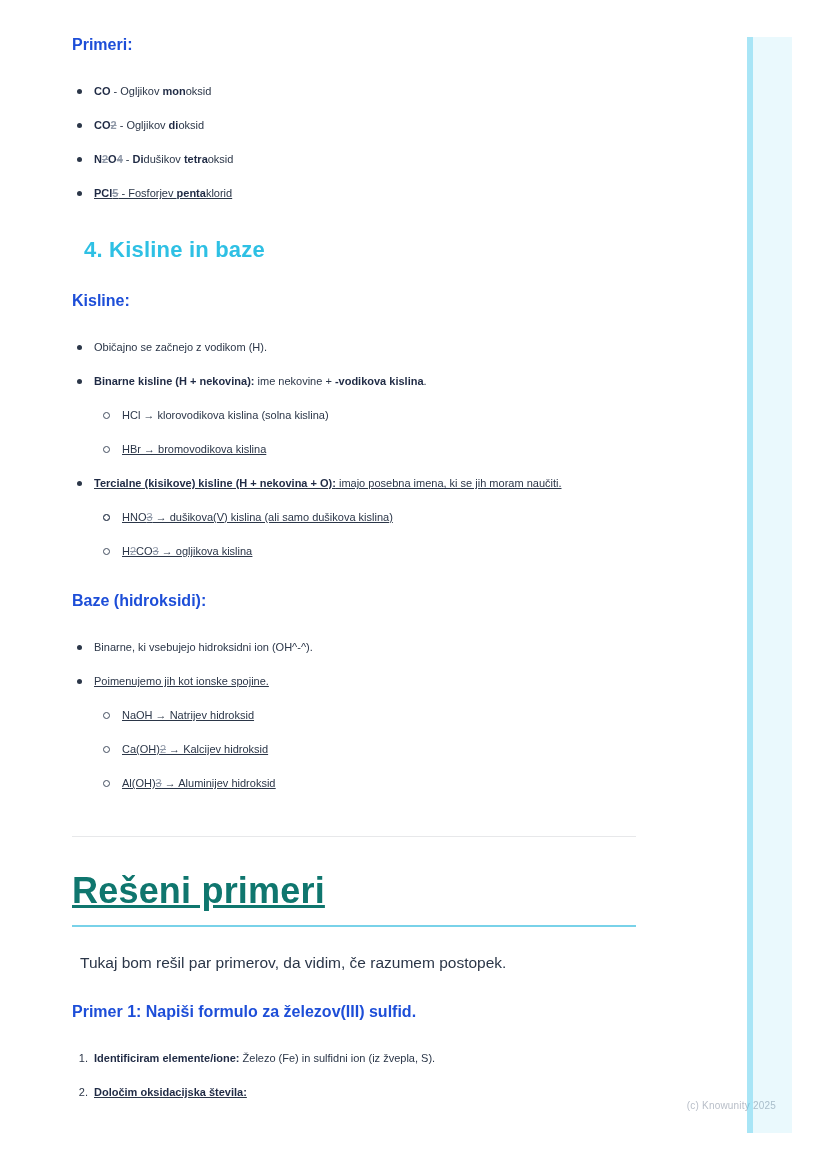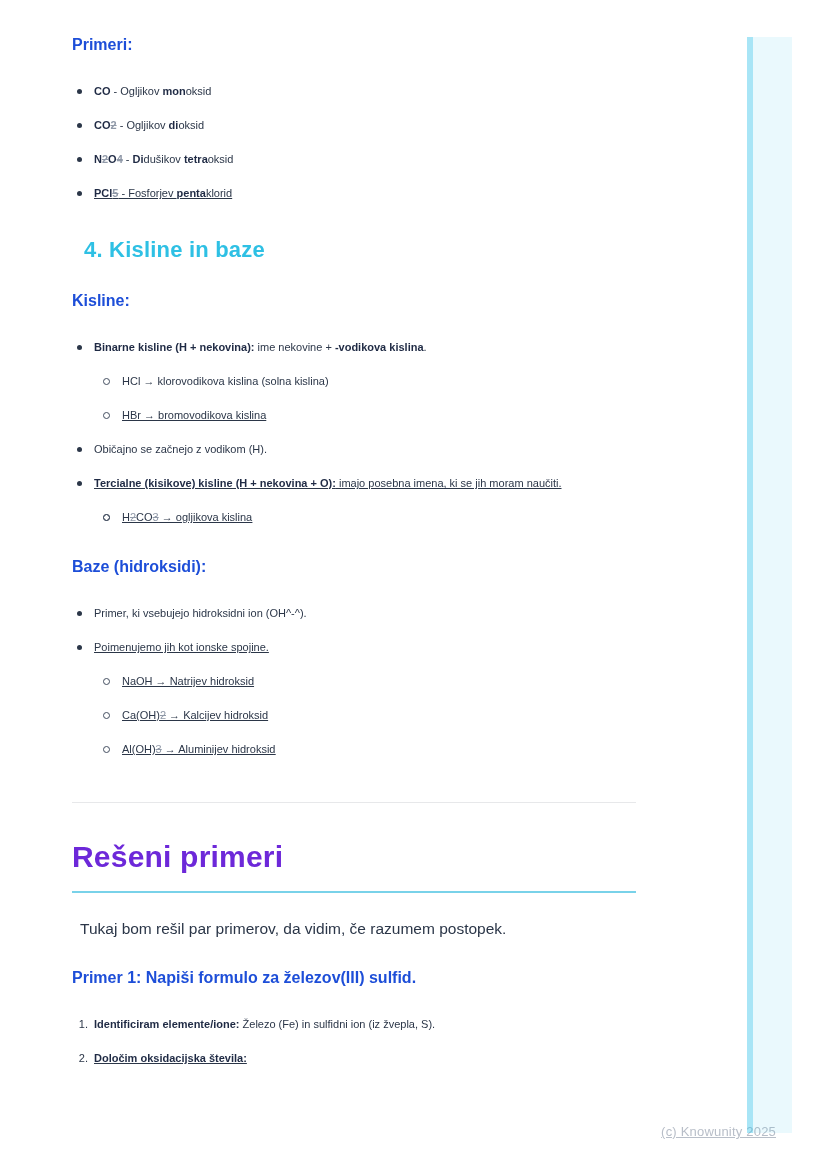--- a/index.html
+++ b/index.html
@@ -18,22 +18,22 @@
   .h-small {
     font-size:16px; font-weight:700; color:#1d4ed8;
     margin:26px 0 0; line-height:22px;
   }
   .h-small.first { margin-top:0; }
   .h-section {
     font-size:22px; font-weight:800; color:#2ec0e4;
     margin:30px 12px 0; line-height:28px; letter-spacing:.2px;
   }
   .h-doc {
-    font-size:30px; font-weight:800; color:#6d28d9;
-    margin:36px 0 0; line-height:36px; letter-spacing:.2px;
+    font-size:36px; font-weight:800; color:#0f766e;
+    margin:36px 0 0; line-height:36px; letter-spacing:.2px;text-decoration:underline;
   }
   .cyan-rule { height:2px; background:#79d2e9; margin-top:16px; }
   .divider { border:none; border-top:1px solid #e7e8ea; margin:40px 0 0; }
   p.intro { font-size:15.5px; line-height:24px; margin:24px 8px 0; }
 
   
   ul.list, ol.steps { list-style:none; margin:22px 0 0; padding:0; }
   .li {
     position:relative; padding-left:22px;
     font-size:11px; line-height:26px;
@@ -60,55 +60,56 @@
   .strike { color:#9099a8; text-decoration:line-through; }
 
   
   .side-bar {
     position:absolute; top:37px; right:36px;
     width:39px; height:1096px;
     background:rgba(46,192,232,0.10);
     border-left:6px solid rgba(46,192,232,0.35);
   }
   .watermark {
-    position:absolute; top:1124px; right:52px;
-    font-size:13px; color:#b8bec8; letter-spacing:.2px;text-decoration:underline;
+    position:absolute; top:1100px; right:52px;
+    font-size:10px; color:#b8bec8; letter-spacing:.2px;
   }
 </style>
 </head>
 <body>
 
 <div class="content">
 
   <h3 class="h-small first">Primeri:</h3>
   <ul class="list">
       <li class="li"><span class="dot"></span><span><span class="b">CO</span><span> - Ogljikov </span><span class="b">mon</span><span>oksid</span></span></li>
       <li class="li"><span class="dot"></span><span><span class="b">CO</span><span class="b strike">2</span><span> - Ogljikov </span><span class="b">di</span><span>oksid</span></span></li>
       <li class="li"><span class="dot"></span><span><span class="b">N</span><span class="b strike">2</span><span class="b">O</span><span class="b strike">4</span><span> - </span><span class="b">Di</span><span>dušikov </span><span class="b">tetra</span><span>oksid</span></span></li>
       <li class="li"><span class="dot"></span><span><span class="b">PCl</span><span class="b strike">5</span><span> - Fosforjev </span><span class="b">penta</span><span>klorid</span></span></li>
     </ul>
 
   <h2 class="h-section">4. Kisline in baze</h2>
 
   <h3 class="h-small">Kisline:</h3>
   <ul class="list">
+      <li class="li"><span class="dot"></span><span><span>Običajno se začnejo z vodikom (H).</span></span></li>
       <li class="li"><span class="dot"></span><span><span class="b">Binarne kisline (H + nekovina):</span><span> ime nekovine + </span><span class="b">-vodikova kislina</span><span>.</span></span><ul class="sub">
           <li class="li sub-li"><span class="circle"></span><span><span>HCl → klorovodikova kislina (solna kislina)</span></span></li>
           <li class="li sub-li"><span class="circle"></span><span><span>HBr → bromovodikova kislina</span></span></li>
         </ul></li>
-      <li class="li"><span class="dot"></span><span><span>Običajno se začnejo z vodikom (H).</span></span></li>
       <li class="li"><span class="dot"></span><span><span class="b">Tercialne (kisikove) kisline (H + nekovina + O):</span><span> imajo posebna imena, ki se jih moram naučiti.</span></span><ul class="sub">
           <li class="li sub-li"><span class="circle"></span></li>
+          <li class="li sub-li"><span class="circle"></span><span><span>HNO</span><span class="strike">3</span><span> → dušikova(V) kislina (ali samo dušikova kislina)</span></span></li>
           <li class="li sub-li"><span class="circle"></span><span><span>H</span><span class="strike">2</span><span>CO</span><span class="strike">3</span><span> → ogljikova kislina</span></span></li>
         </ul></li>
     </ul>
 
   <h3 class="h-small">Baze (hidroksidi):</h3>
   <ul class="list">
-      <li class="li"><span class="dot"></span><span><span>Primer, ki vsebujejo hidroksidni ion (OH^-^).</span></span></li>
+      <li class="li"><span class="dot"></span><span><span>Binarne, ki vsebujejo hidroksidni ion (OH^-^).</span></span></li>
       <li class="li"><span class="dot"></span><span><span>Poimenujemo jih kot ionske spojine.</span></span><ul class="sub">
           <li class="li sub-li"><span class="circle"></span><span><span>NaOH → Natrijev hidroksid</span></span></li>
           <li class="li sub-li"><span class="circle"></span><span><span>Ca(OH)</span><span class="strike">2</span><span> → Kalcijev hidroksid</span></span></li>
           <li class="li sub-li"><span class="circle"></span><span><span>Al(OH)</span><span class="strike">3</span><span> → Aluminijev hidroksid</span></span></li>
         </ul></li>
     </ul>
 
   <hr class="divider">
 
   <h1 class="h-doc">Rešeni primeri</h1>

